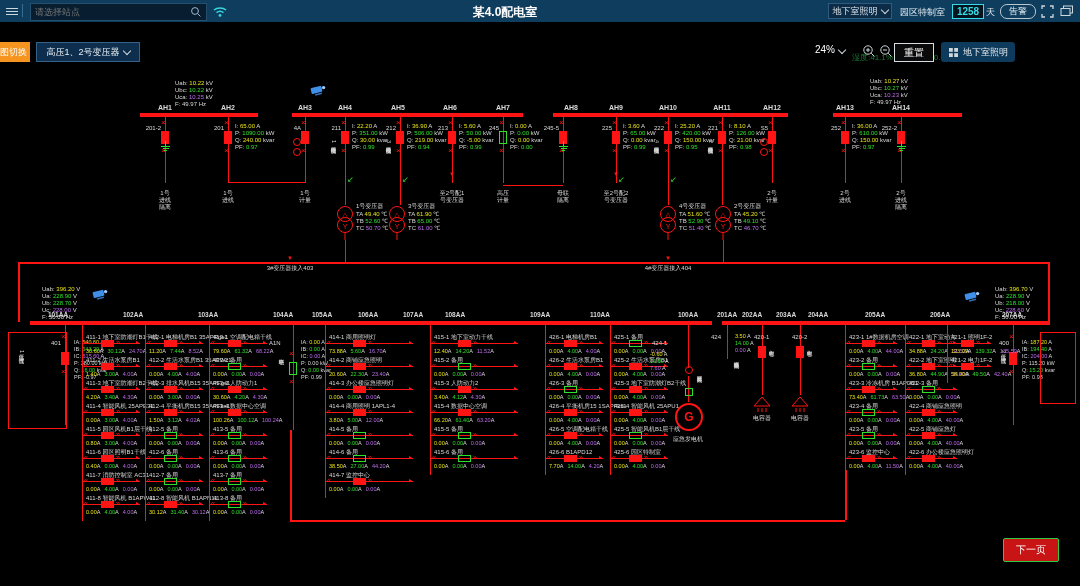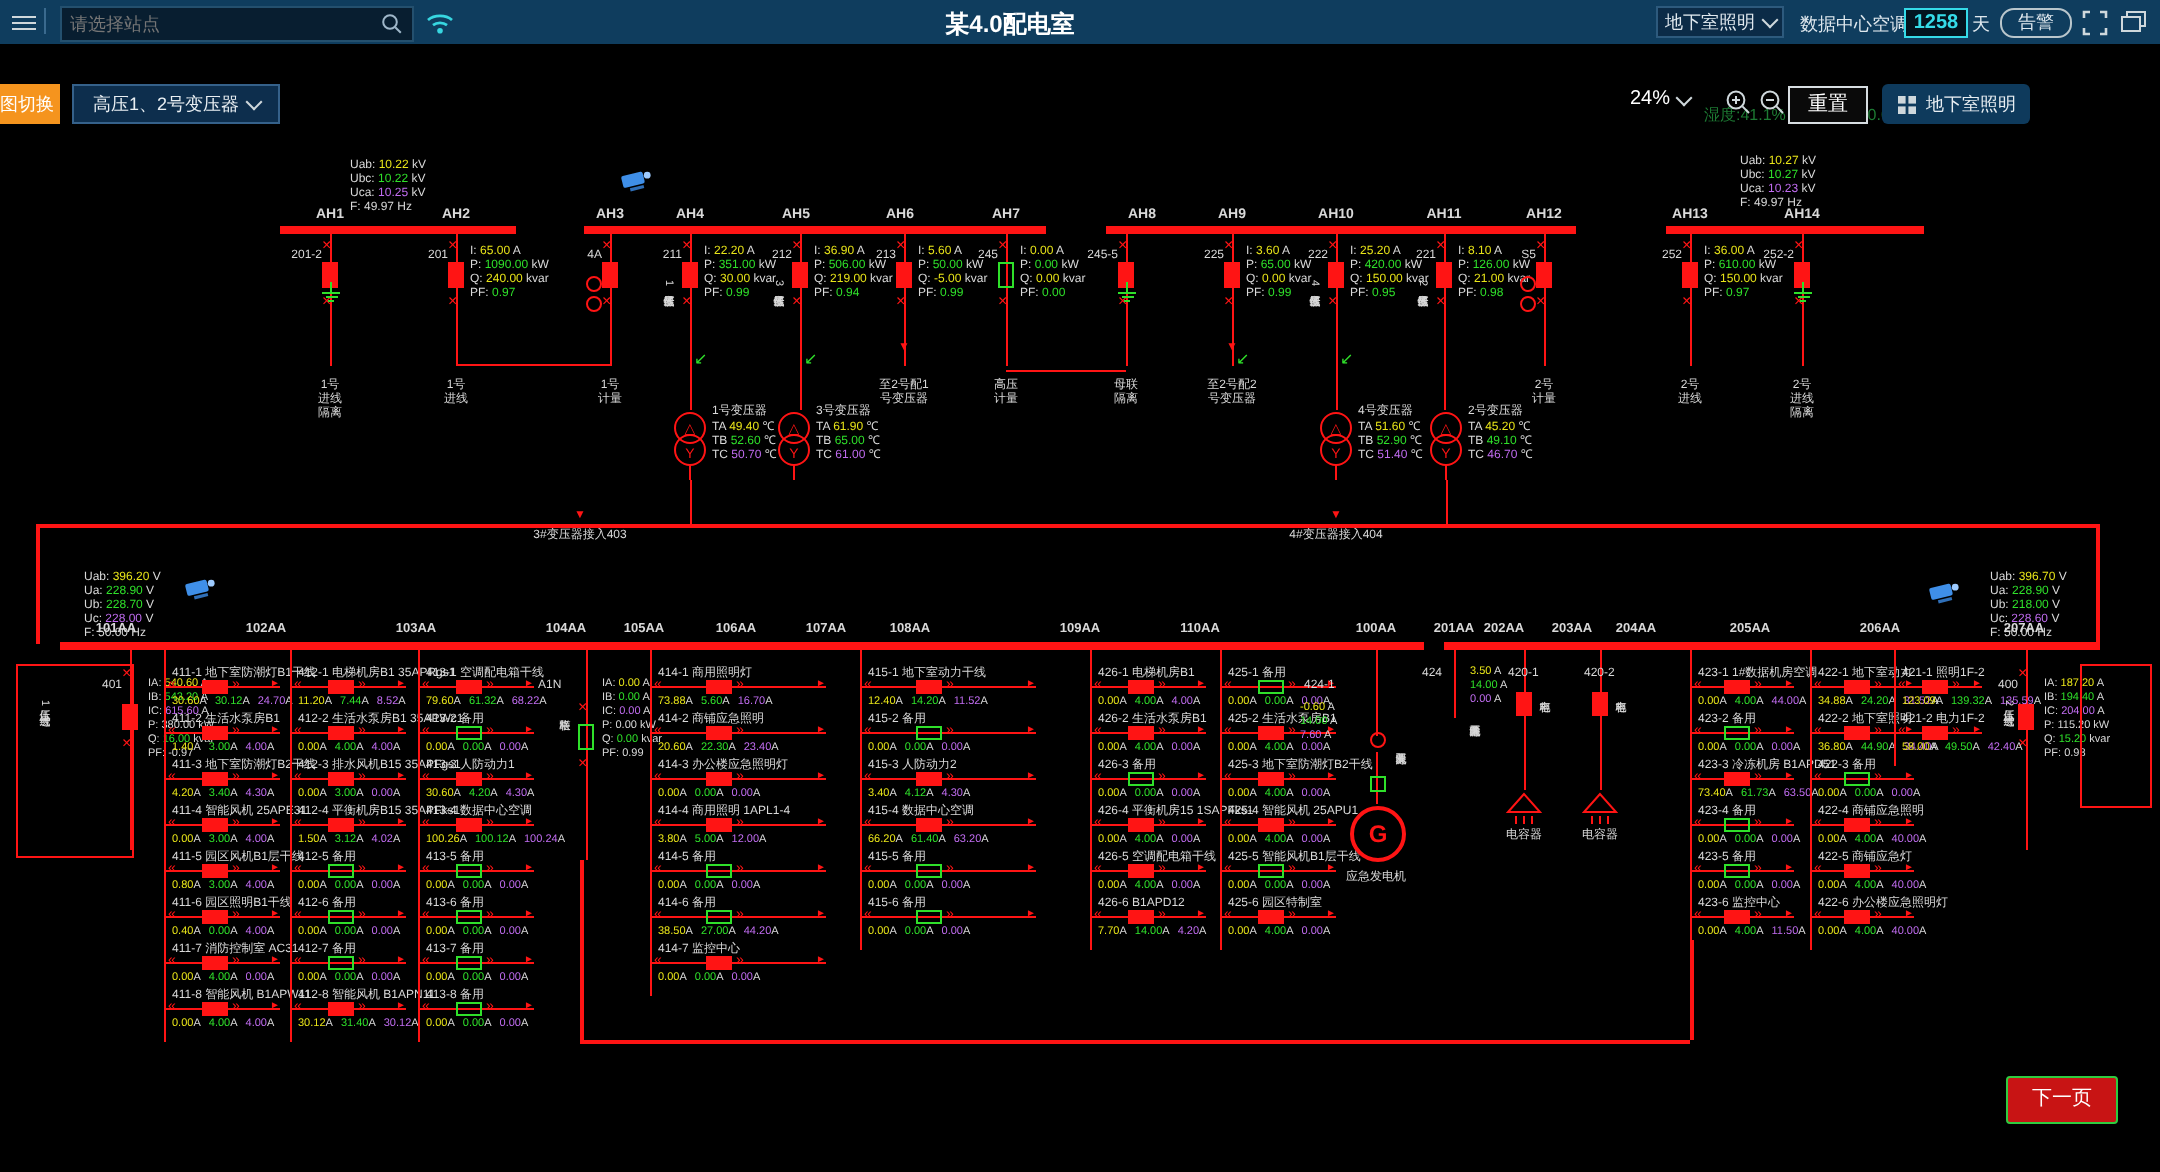--- a/index.html
+++ b/index.html
@@ -925,21 +925,21 @@
   <svg width="16" height="13" viewBox="0 0 16 13" style="position:absolute;left:212px;top:5px;">
     <path d="M2 5 A 8 6 0 0 1 14 5" stroke="#37d6e0" stroke-width="1.4" fill="none"></path>
     <path d="M4.5 7.6 A 5 4 0 0 1 11.5 7.6" stroke="#37d6e0" stroke-width="1.4" fill="none"></path>
     <circle cx="8" cy="10.4" r="1.4" fill="#37d6e0"></circle>
   </svg>
   <div id="title">某4.0配电室</div>
   <div class="hbtn" style="left:828px;width:64px;">
     <span>地下室照明</span>
       <span class="chev"></span>
   </div>
-  <div class="htxt" style="left:900px;">数据中心空调</div>
+  <div class="htxt" style="left:900px;">园区特制室</div>
   <div id="daysbox">1258</div>
   <div class="htxt" style="left:986px;">天</div>
   <div id="alarmpill">告警</div>
   <svg width="13" height="13" viewBox="0 0 13 13" style="position:absolute;left:1041px;top:5px;">
     <path d="M1 4 V1 H4 M9 1 H12 V4 M12 9 V12 H9 M4 12 H1 V9" stroke="#cfd8dc" fill="none" stroke-width="1.3"></path>
   </svg>
   <svg width="14" height="12" viewBox="0 0 14 12" style="position:absolute;left:1060px;top:5px;">
     <rect x="3.5" y="1" width="9" height="7" fill="none" stroke="#cfd8dc"></rect>
     <rect x="1" y="3.5" width="9" height="7" fill="#0f3d5e" stroke="#cfd8dc"></rect>
   </svg>

